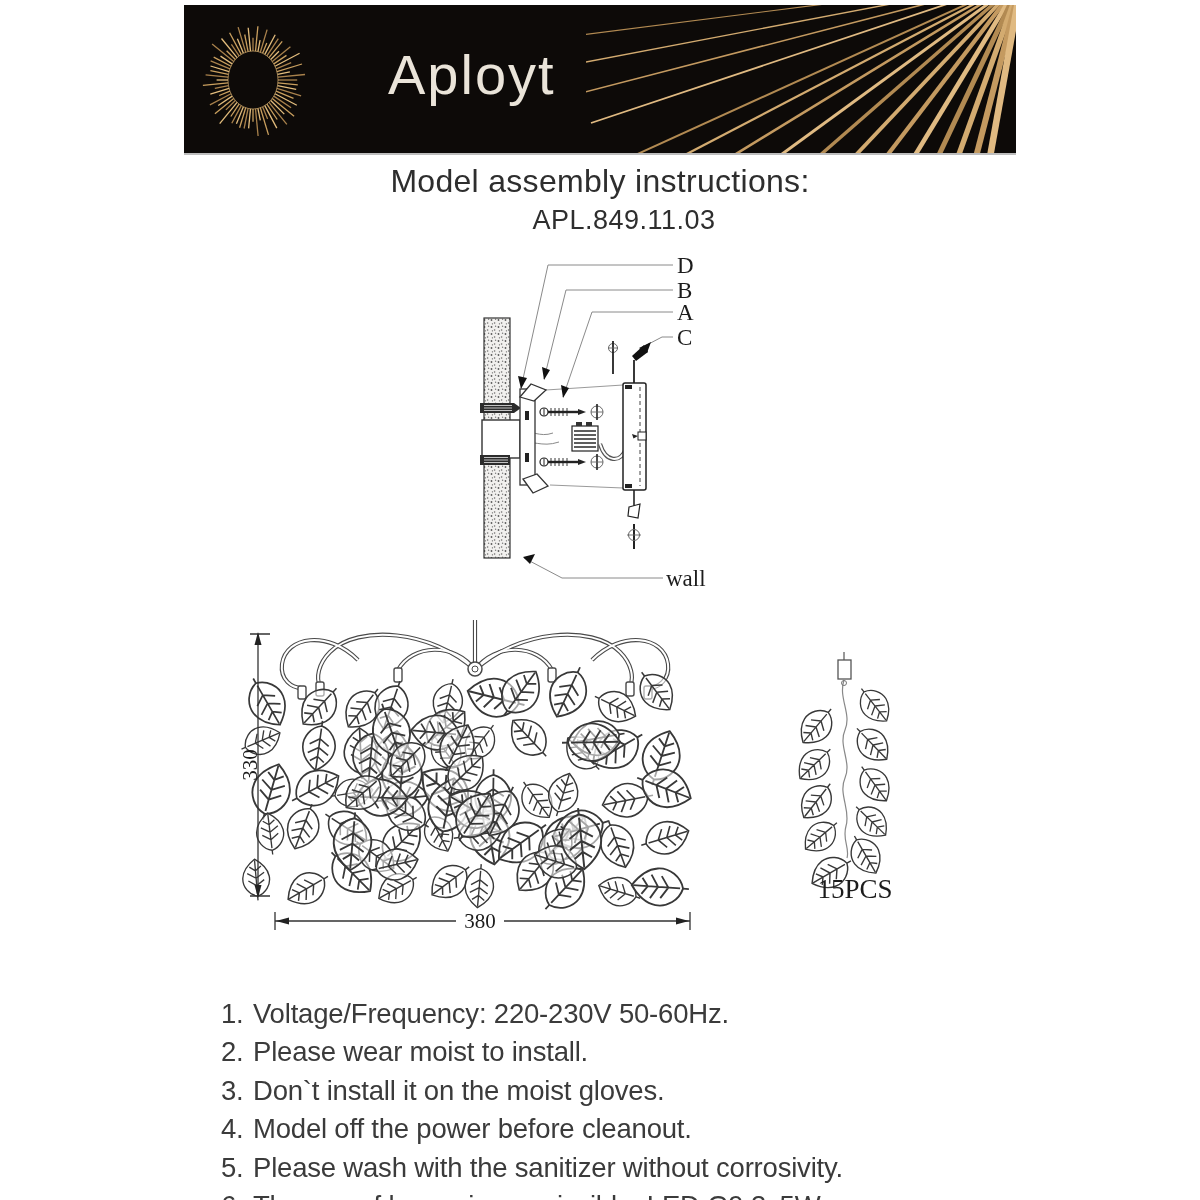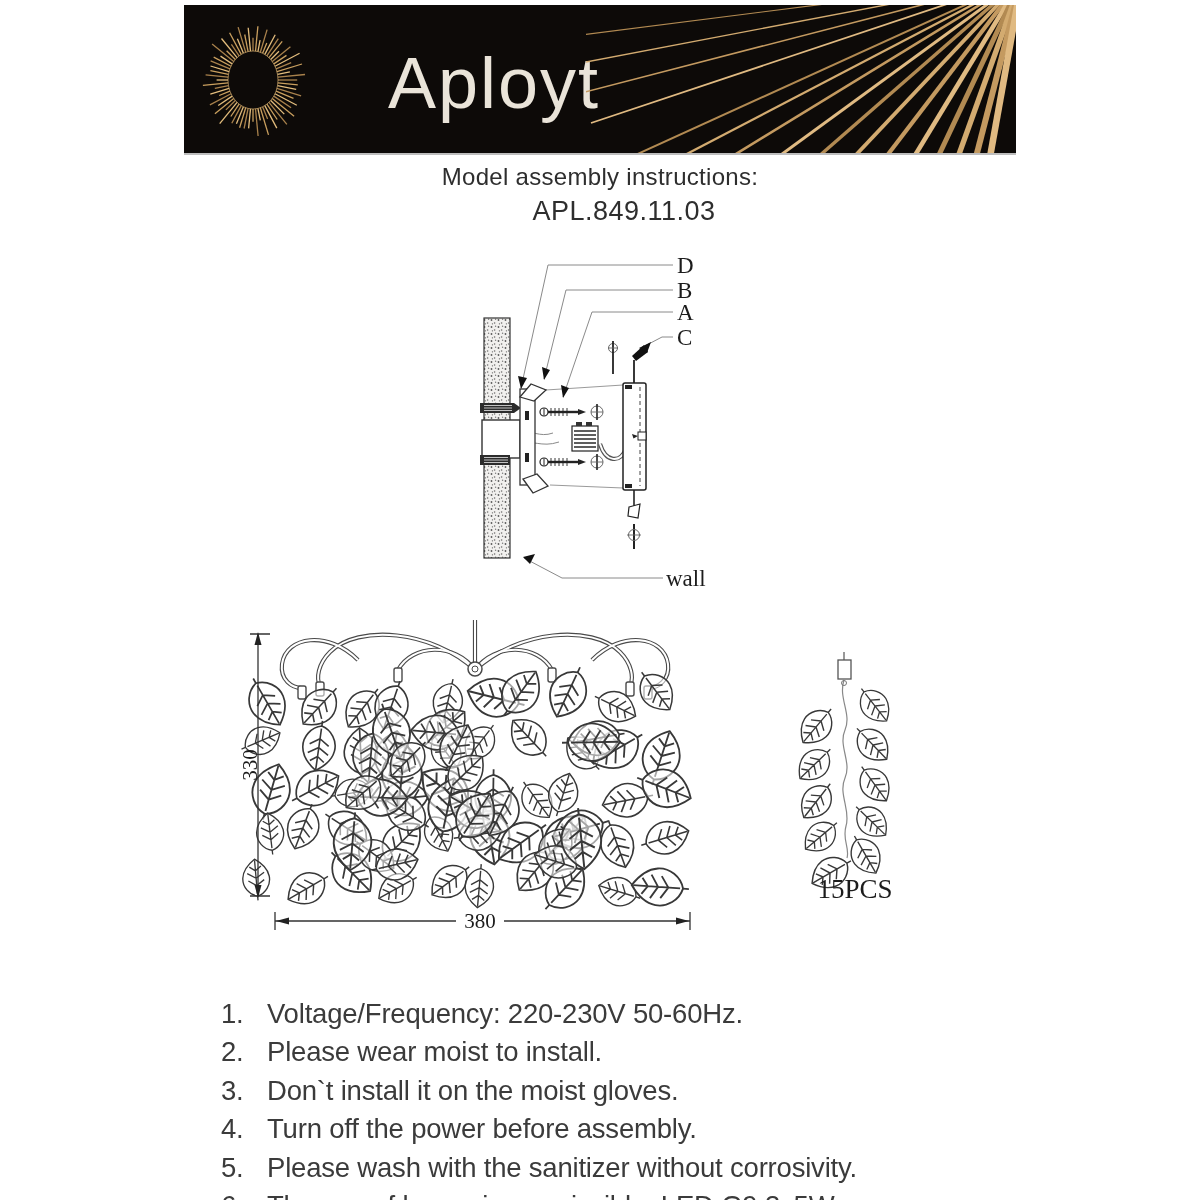--- a/index.html
+++ b/index.html
@@ -4,38 +4,38 @@
 <style>
   html,body{margin:0;padding:0;background:#fff;}
   .page{position:relative;width:1200px;height:1200px;background:#ffffff;overflow:hidden;
         font-family:"Liberation Sans",sans-serif;}
   .abs{position:absolute;}
 
   
   .banner{position:absolute;left:184px;top:5px;width:832px;height:148px;background:#0d0a08;
           border-bottom:2px solid #bdbdbd;}
   .banner svg{position:absolute;}
-  .brand{position:absolute;left:204px;top:42px;font-size:72px;font-weight:300;color:#eae4d9;
+  .brand{position:absolute;left:204px;top:42px;font-size:56px;font-weight:300;color:#eae4d9;
          letter-spacing:2px;line-height:1;}
 
   
   .titleblock{position:absolute;left:0;top:163px;width:100%;text-align:center;color:#2e2e2e;}
-  .titleblock .t1{font-size:24px;letter-spacing:0.3px;}
+  .titleblock .t1{font-size:32px;letter-spacing:0.3px;}
   .titleblock .t2{font-size:27px;margin-top:5px;letter-spacing:0.5px;padding-left:48px;}
 
   
   .cad{font-family:"Liberation Serif",serif;fill:#1c1c1c;font-size:23px;}
   .cad-sm{font-family:"Liberation Serif",serif;fill:#1c1c1c;font-size:21px;}
 
   
   .instructions{position:absolute;left:221px;top:995px;margin:0;padding:0;list-style:none;
                 font-size:27.5px;line-height:38.4px;color:#3b3b3b;font-weight:300;letter-spacing:-0.2px;}
   .instructions li{display:flex;}
   .instructions .num{width:32px;flex:none;}
-  .instructions .txt{margin-left:14px;white-space:nowrap;}
+  .instructions .txt{white-space:nowrap;}
 </style>
 </head>
 <body>
 
 <div class="page">
 
   <header class="banner">
     <svg style="left:8px;top:2px" width="122" height="144" viewBox="-61 -72 122 144">
       <g id="sunburst-rays">
           <line x1="25.0" y1="1.0" x2="44.2" y2="1.0" stroke="#a9824c" stroke-width="1.3"></line>
@@ -399,21 +399,21 @@
     <li>
       <span class="num">2.</span>
       <span class="txt">Please wear moist to install.</span>
       </li>
     <li>
       <span class="num">3.</span>
       <span class="txt">Don`t install it on the moist gloves.</span>
       </li>
     <li>
       <span class="num">4.</span>
-      <span class="txt">Turn off the power before assembly.</span>
+      <span class="txt">Model off the power before cleanout.</span>
       </li>
     <li>
       <span class="num">5.</span>
       <span class="txt">Please wash with the sanitizer without corrosivity.</span>
       </li>
     <li>
       <span class="num">6.</span>
       <span class="txt">The use of lamps is permissible: LED G9 3x5W.</span>
       </li>
   </ol>

